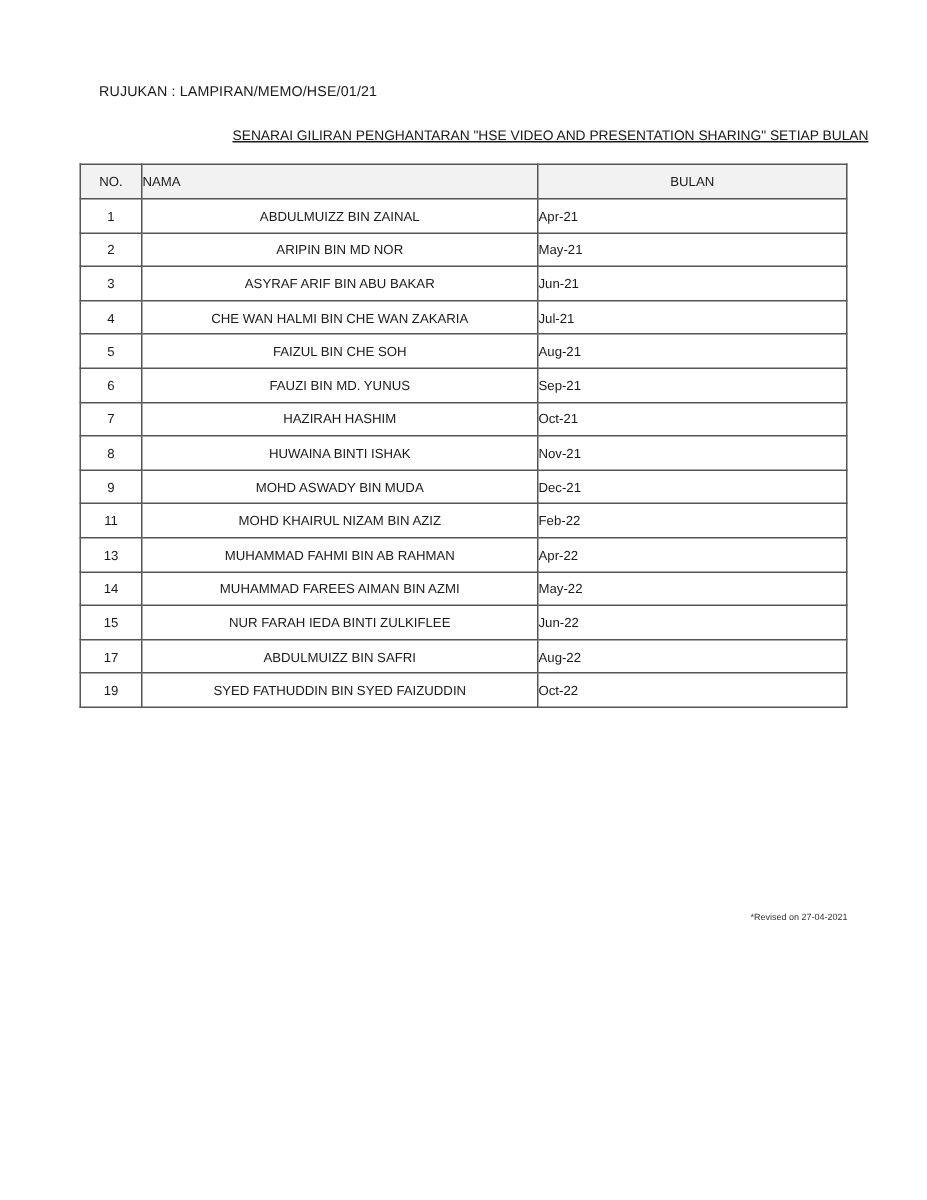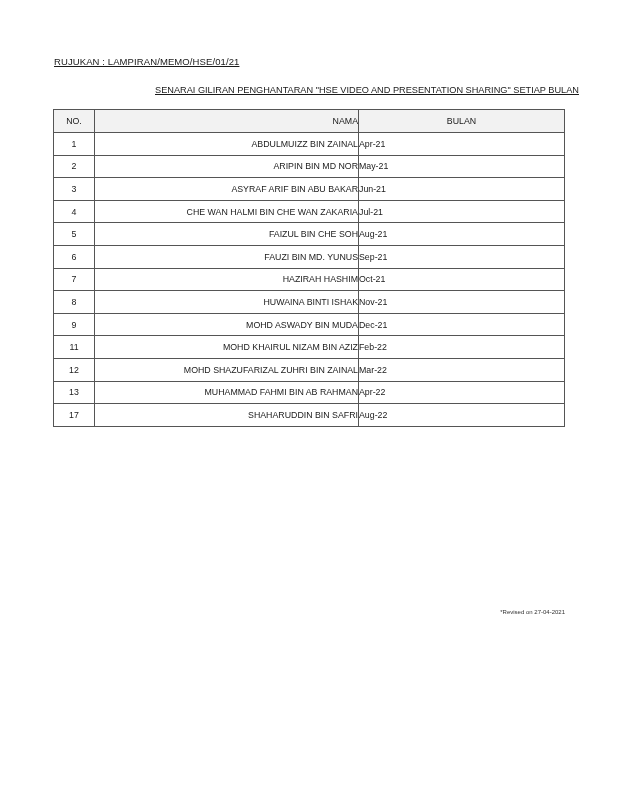--- a/index.html
+++ b/index.html
@@ -1,43 +1,43 @@
 <!DOCTYPE html>
 <html><head>
 <meta charset="utf-8">
 <style>
   html, body { margin: 0; padding: 0; background: #ffffff; }
   body {
     width: 618px; height: 800px; position: relative; overflow: hidden;
     font-family: "Liberation Sans", sans-serif; color: #1a1a1a;
   }
   .ref {
-    position: absolute; left: 54px; top: 56px;
-    font-size: 9.5px; letter-spacing: 0.1px; text-decoration: underline;
+    position: absolute; left: 66px; top: 56px;
+    font-size: 9.5px; letter-spacing: 0.1px;
   }
   .title {
     position: absolute; left: 155px; top: 85px; width: 400px;
     font-size: 9.2px; text-decoration: underline; white-space: nowrap;
   }
   table.roster {
     position: absolute; left: 53px; top: 109px;
     width: 512px; border-collapse: collapse;
     font-size: 8.8px;
   }
   table.roster th, table.roster td {
     border: 1px solid #555555; padding: 0; height: 21.6px;
     vertical-align: middle;
   }
   table.roster th {
     background: #f2f2f2; font-weight: normal; height: 22px;
   }
   .c-no { width: 40px; text-align: center; }
-  .c-nama { width: 263px; text-align: right; }
+  .c-nama { width: 263px; text-align: center; }
   td.c-nama { padding-left: 2px; }
-  th.c-nama { text-align: right; }
+  th.c-nama { text-align: left; }
   .c-bulan { }
   .note {
     position: absolute; right: 53px; top: 609px;
     font-size: 6px; color: #333;
   }
 </style>
 </head>
 <body>
 
 <div class="ref">RUJUKAN : LAMPIRAN/MEMO/HSE/01/21</div>
@@ -96,30 +96,40 @@
         <td class="c-no">9</td>
         <td class="c-nama">MOHD ASWADY BIN MUDA</td>
         <td class="c-bulan">Dec-21</td>
       </tr>
       <tr>
         <td class="c-no">11</td>
         <td class="c-nama">MOHD KHAIRUL NIZAM BIN AZIZ</td>
         <td class="c-bulan">Feb-22</td>
       </tr>
       <tr>
-        <td class="c-no">12</td>
-        <td class="c-nama">MOHD SHAZUFARIZAL ZUHRI BIN ZAINAL</td>
-        <td class="c-bulan">Mar-22</td>
-      </tr>
-      <tr>
         <td class="c-no">13</td>
         <td class="c-nama">MUHAMMAD FAHMI BIN AB RAHMAN</td>
         <td class="c-bulan">Apr-22</td>
       </tr>
       <tr>
+        <td class="c-no">14</td>
+        <td class="c-nama">MUHAMMAD FAREES AIMAN BIN AZMI</td>
+        <td class="c-bulan">May-22</td>
+      </tr>
+      <tr>
+        <td class="c-no">15</td>
+        <td class="c-nama">NUR FARAH IEDA BINTI ZULKIFLEE</td>
+        <td class="c-bulan">Jun-22</td>
+      </tr>
+      <tr>
         <td class="c-no">17</td>
-        <td class="c-nama">SHAHARUDDIN BIN SAFRI</td>
+        <td class="c-nama">ABDULMUIZZ BIN SAFRI</td>
         <td class="c-bulan">Aug-22</td>
+      </tr>
+      <tr>
+        <td class="c-no">19</td>
+        <td class="c-nama">SYED FATHUDDIN BIN SYED FAIZUDDIN</td>
+        <td class="c-bulan">Oct-22</td>
       </tr>
     </tbody>
 </table>
 
 <div class="note">*Revised on 27-04-2021</div>
 
 </body></html>

